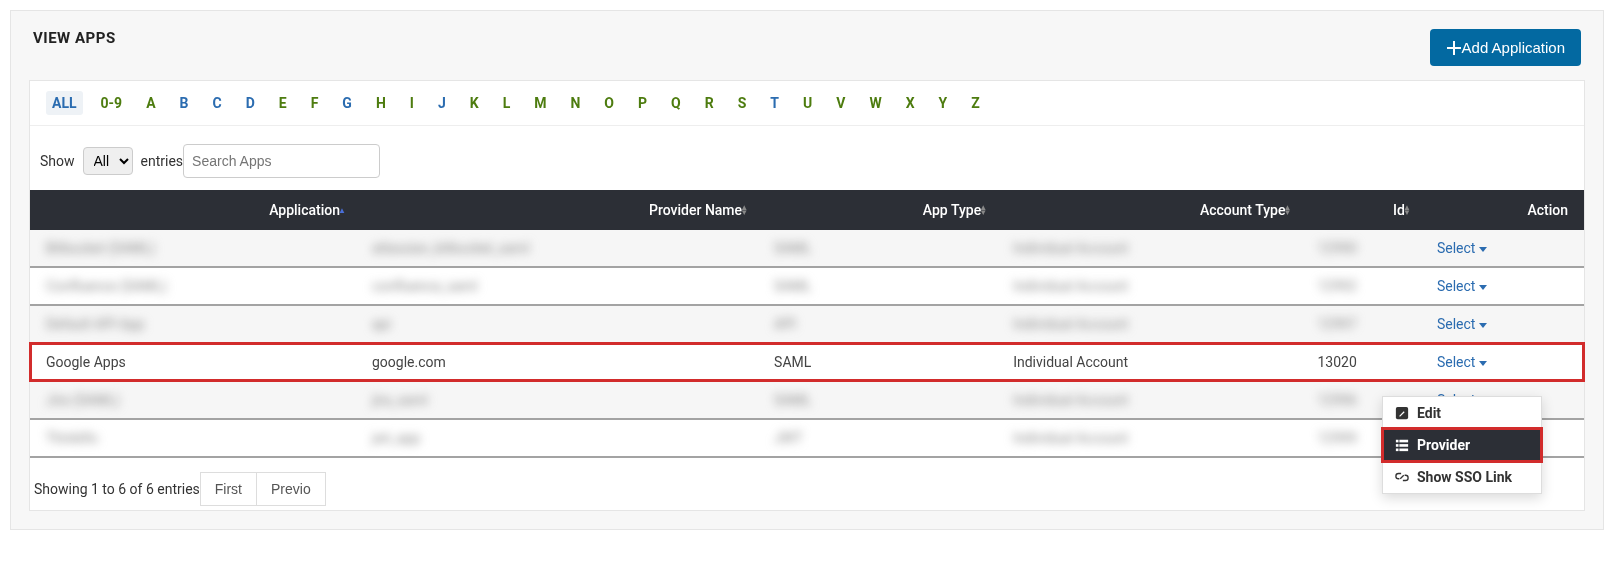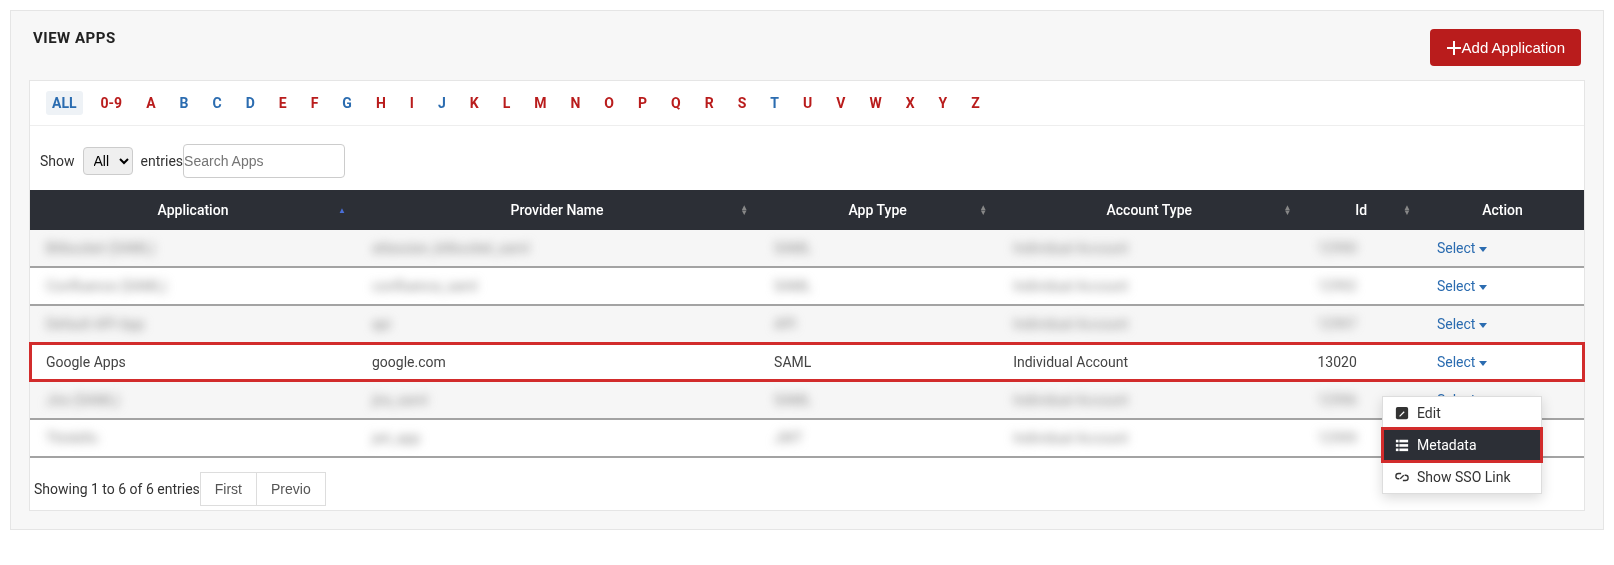--- a/index.html
+++ b/index.html
@@ -23,21 +23,21 @@
     align-items: flex-start;
     padding: 18px 22px 14px 22px;
   }
   .page-title {
     font-size: 15px;
     font-weight: 700;
     letter-spacing: 0.5px;
     color: #222;
   }
   .add-btn {
-    background: #b91c1c;
+    background: #0369a1;
     color: #fff;
     border: none;
     border-radius: 4px;
     padding: 10px 16px;
     font-size: 15px;
     font-weight: 500;
     cursor: pointer;
     display: inline-flex;
     align-items: center;
     gap: 0;
@@ -50,21 +50,21 @@
     padding: 0;
   }
   .alpha-tabs {
     display: flex;
     gap: 12px;
     padding: 10px 16px;
     border-bottom: 1px solid #eee;
     align-items: center;
   }
   .alpha-tab {
-    color: #b91c1c;
+    color: #4d7c0f;
     font-weight: 700;
     font-size: 14px;
     cursor: pointer;
     padding: 4px 6px;
     border-radius: 3px;
   }
   .alpha-tab.active {
     color: #2b6cb0;
     background: #eef2f6;
   }
@@ -78,34 +78,34 @@
   .show-entries { display: flex; align-items: center; gap: 8px; color: #333; }
   .show-entries select {
     border: 1px solid #ccc;
     border-radius: 4px;
     padding: 4px 6px;
     font-size: 14px;
   }
   .search-input {
     border: 1px solid #ccc;
     border-radius: 4px;
-    padding: 8px 0;
-    font-size: 14px;
-    width: 162px;
+    padding: 8px 8px;
+    font-size: 14px;
+    width: 197px;
   }
   table.apps {
     width: 100%;
     border-collapse: collapse;
   }
   table.apps thead tr {
     background: #2c2f36;
     color: #fff;
   }
   table.apps th {
-    text-align: center;
+    text-align: right;
     padding: 12px 16px;
     font-weight: 500;
     font-size: 14px;
     position: relative;
   }
   .sort-indicator {
     position: absolute;
     right: 10px;
     top: 50%;
     transform: translateY(-50%);
@@ -166,20 +166,21 @@
   .page-btn + .page-btn { border-left: none; }
   .dropdown-menu {
     position: absolute;
     right: 62px;
     top: 386px;
     background: #fff;
     border: 1px solid #ddd;
     box-shadow: 0 4px 12px rgba(0,0,0,0.15);
     width: 160px;
     z-index: 10;
+    font-weight: bold;
   }
   .dropdown-item {
     padding: 8px 12px;
     font-size: 14px;
     display: flex;
     align-items: center;
     gap: 8px;
     cursor: pointer;
     color: #333;
   }
@@ -357,21 +358,21 @@
     </div>
     <div class="dropdown-item active">
       <svg viewBox="0 0 16 16" fill="#fff">
             <rect x="1" y="2" width="3" height="3"></rect>
             <rect x="5" y="2" width="10" height="3"></rect>
             <rect x="1" y="7" width="3" height="3"></rect>
             <rect x="5" y="7" width="10" height="3"></rect>
             <rect x="1" y="12" width="3" height="3"></rect>
             <rect x="5" y="12" width="10" height="3"></rect>
           </svg>
-      <span>Metadata</span>
+      <span>Provider</span>
     </div>
     <div class="dropdown-item">
       <svg viewBox="0 0 16 16" fill="none" stroke="#333" stroke-width="1.5">
             <path d="M6 10l4-4M7 4h-3a3 3 0 000 6h1M9 12h3a3 3 0 000-6h-1"></path>
           </svg>
       <span>Show SSO Link</span>
     </div>
   </div>
 </div>
 </div>

